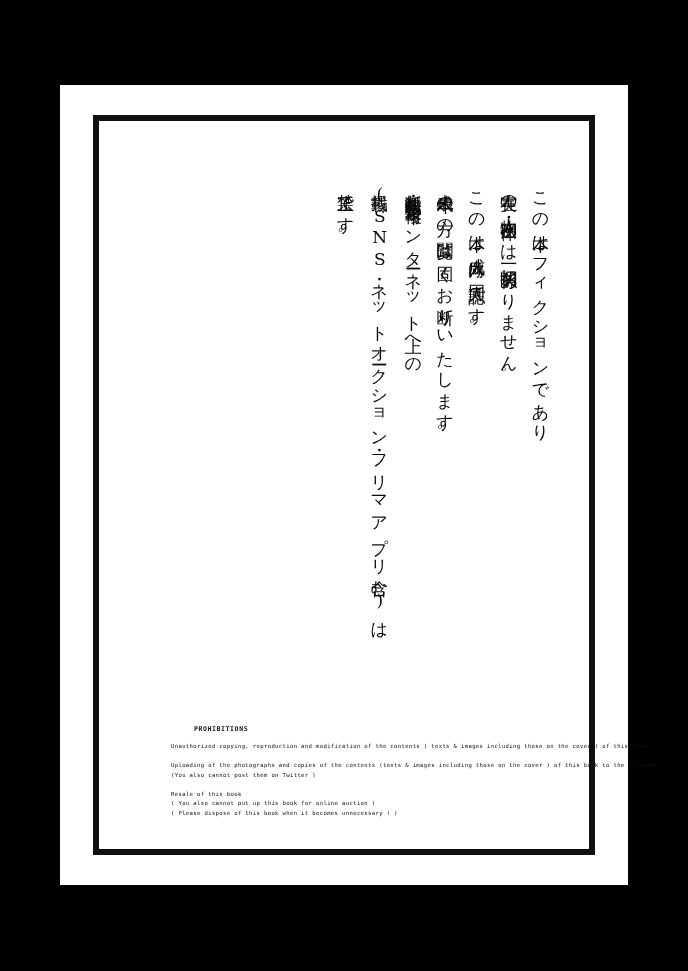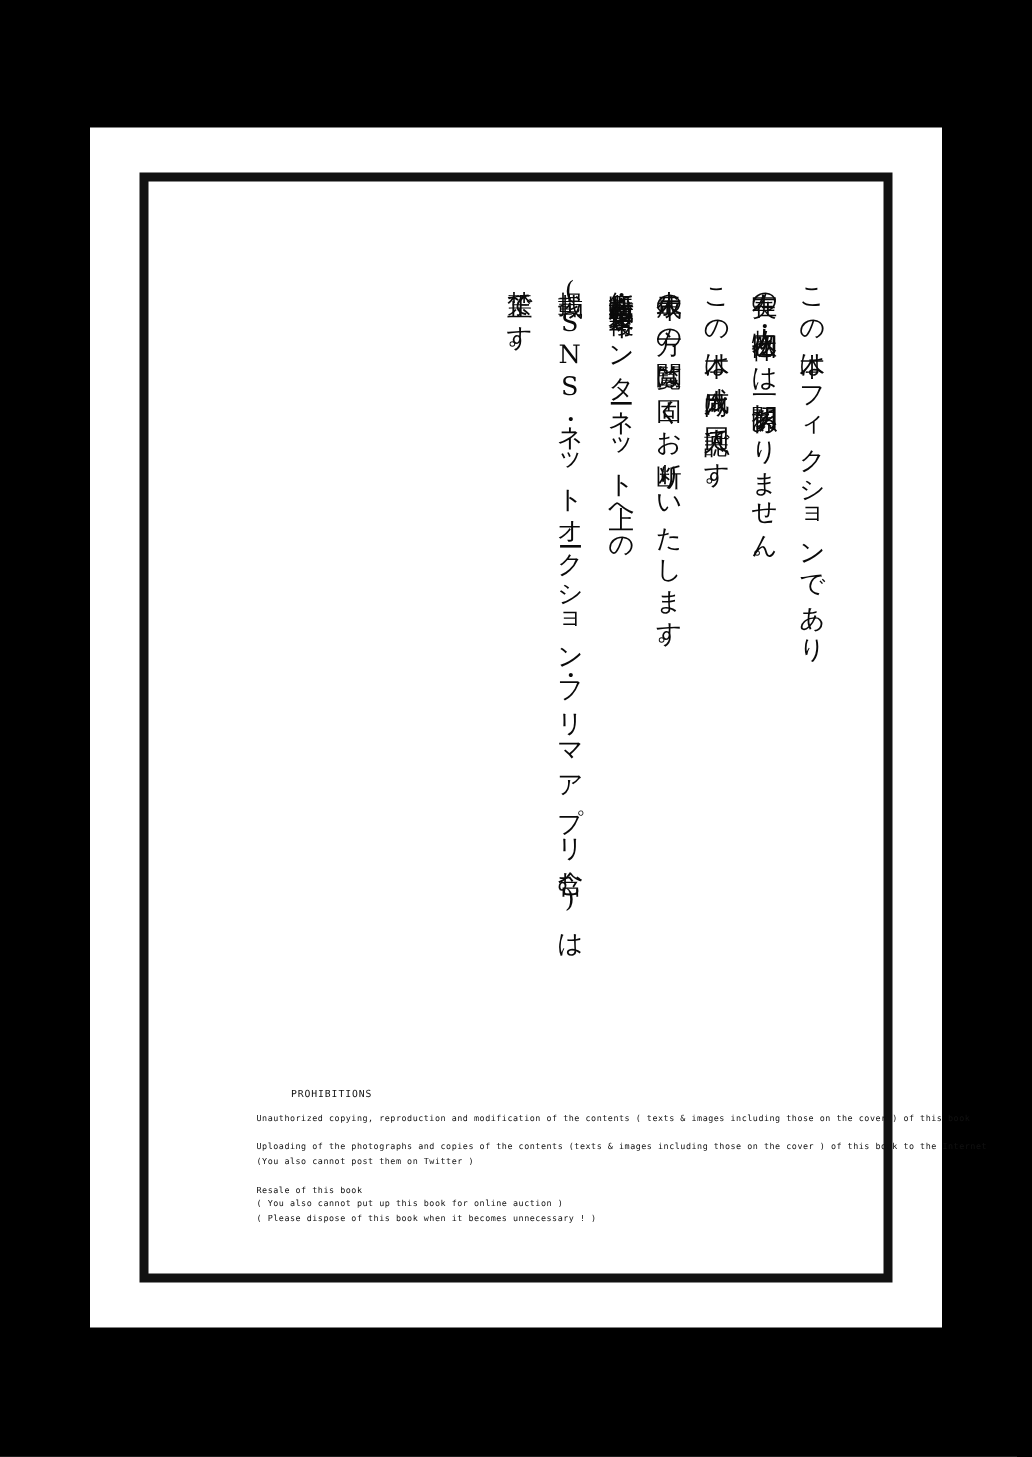--- a/index.html
+++ b/index.html
@@ -75,21 +75,21 @@
   #prohibitions {
     position: absolute;
     left: 72px;
     bottom: 30px;
     width: 420px;
     font-family: "DejaVu Sans Mono", monospace;
     color: #111111;
   }
   #prohibitions h2 {
     font-size: 6.5px;
-    font-weight: 400;
+    font-weight: 700;
     letter-spacing: 0.6px;
     margin: 0 0 9px 0;
     text-transform: uppercase;
     padding-left: 23px;
   }
   .para {
     font-size: 5.6px;
     letter-spacing: 0.35px;
     line-height: 1.75;
     margin: 0 0 9px 0;

